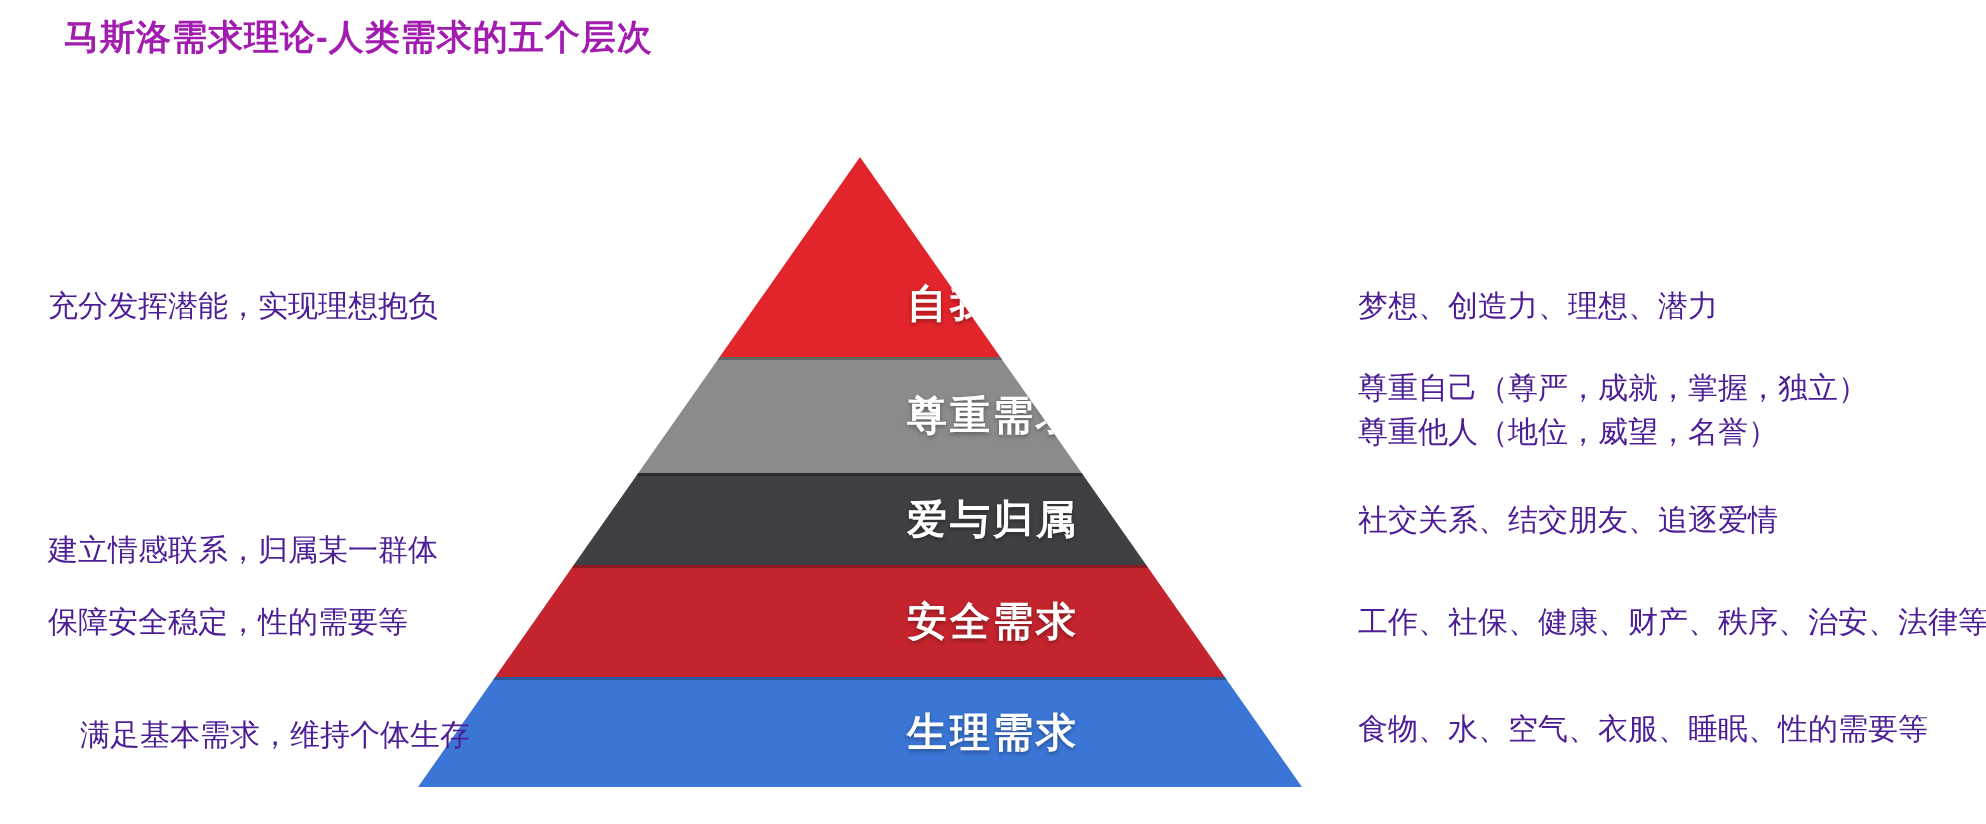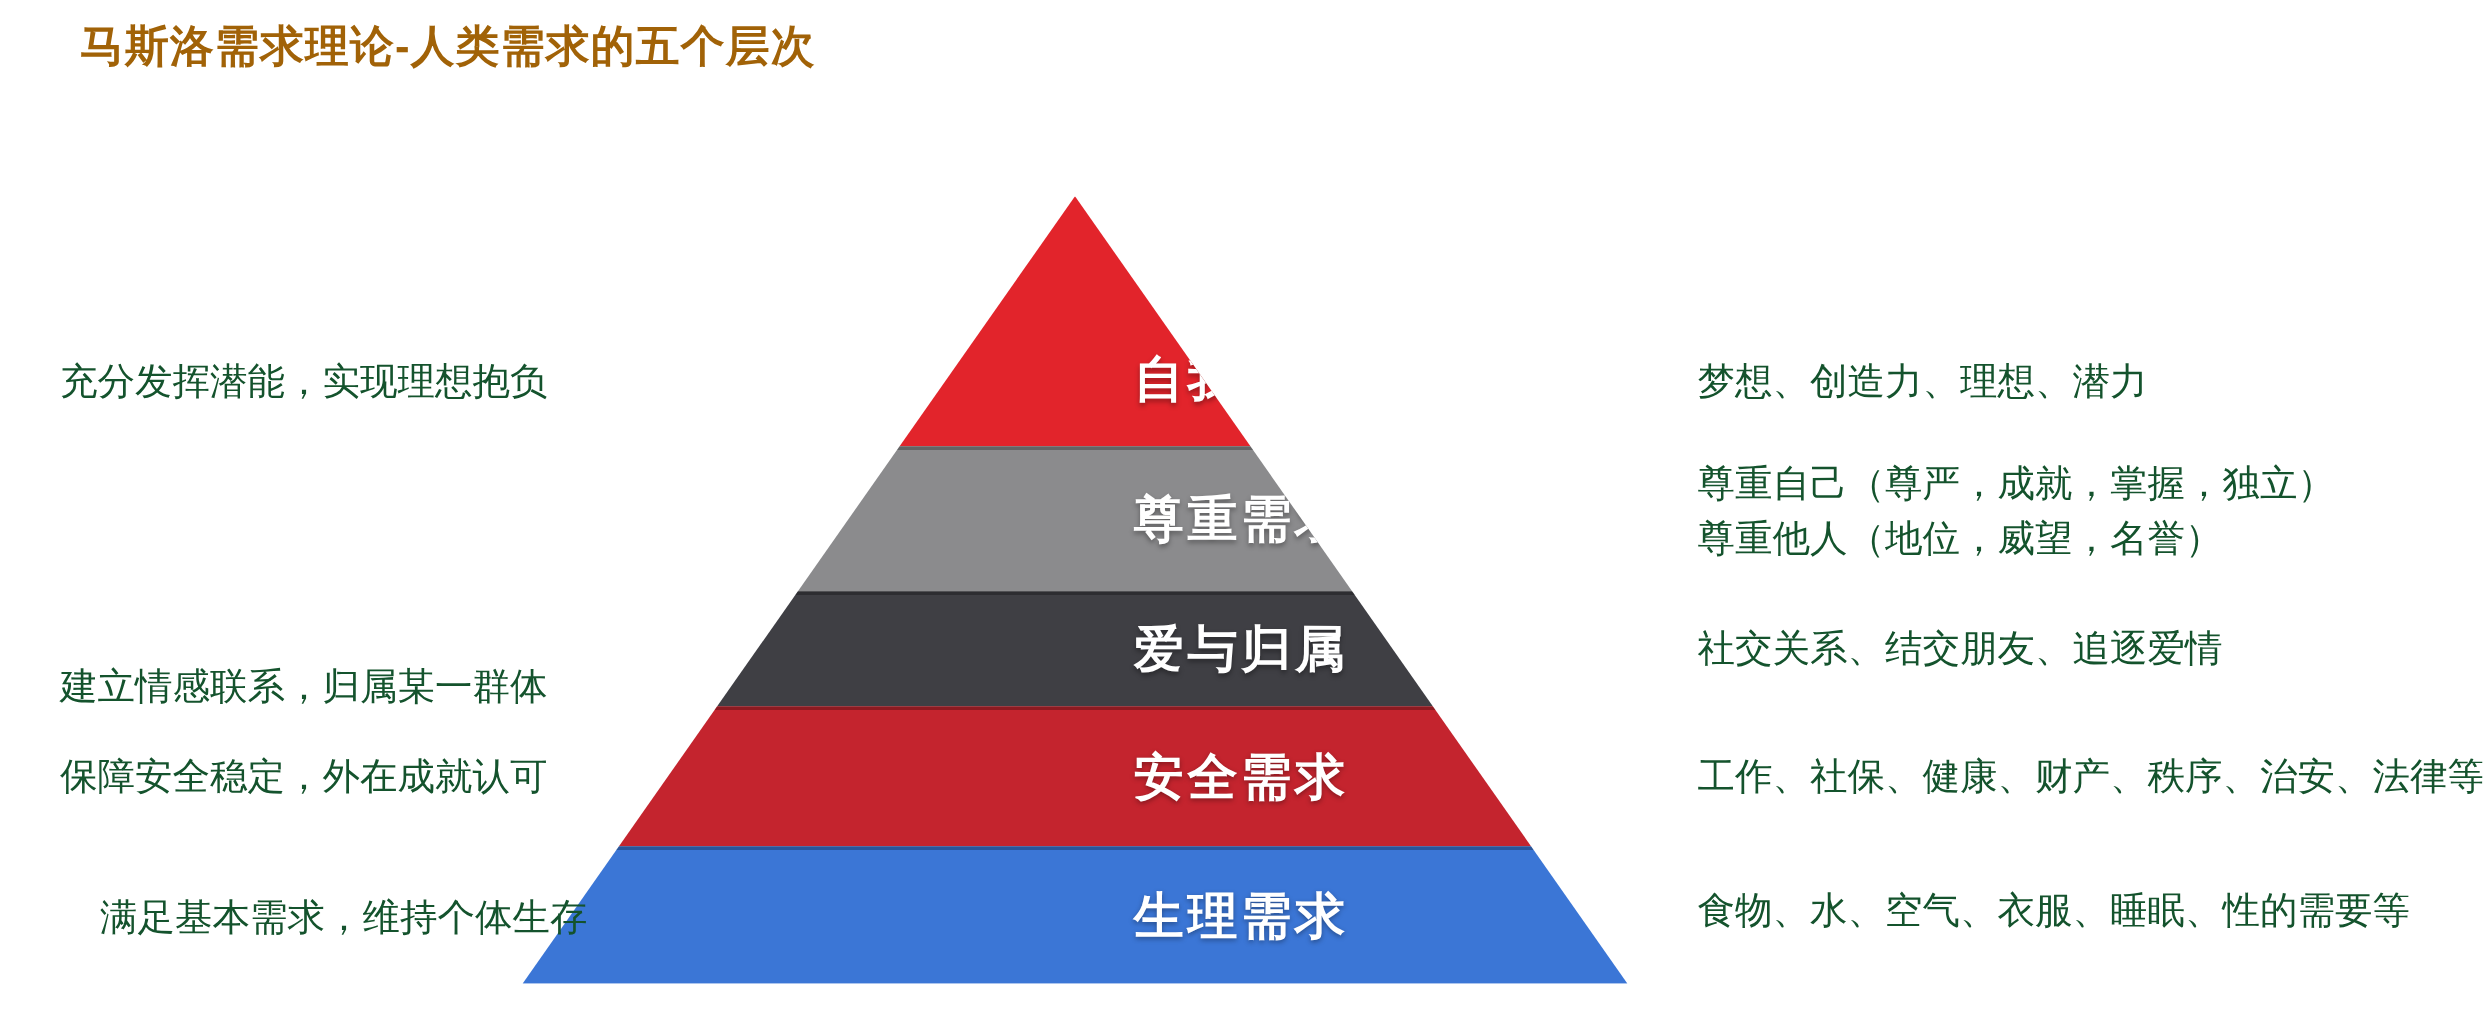--- a/index.html
+++ b/index.html
@@ -5,21 +5,21 @@
   html,body{margin:0;padding:0;background:#ffffff;}
   .canvas{
     position:relative;
     width:1986px;height:824px;
     background:#ffffff;
     font-family:"Liberation Sans","DejaVu Sans",sans-serif;
     overflow:hidden;
   }
   .page-title{
     position:absolute;left:64px;top:14px;
-    font-size:35px;font-weight:bold;color:#a16207;
+    font-size:35px;font-weight:bold;color:#a21caf;
     letter-spacing:1px;white-space:nowrap;text-align:center;
   }
   
   .pyramid{
     position:absolute;left:0;top:0;width:1986px;height:824px;
     clip-path:polygon(860px 157px,1302px 787px,418px 787px);
   }
   .band{
     position:absolute;left:0;width:100%;
     display:flex;align-items:center;justify-content:center;
@@ -31,21 +31,21 @@
     text-shadow:0 2px 4px rgba(0,0,0,0.35);
   }
   .band-1{top:157px;height:200px;}
   .band-1 .band-label{padding-bottom:26px;}
   .band-2{top:357px;height:116px;box-shadow:inset 0 3px 0 rgba(0,0,0,0.28);}
   .band-3{top:473px;height:92px;box-shadow:inset 0 3px 0 rgba(0,0,0,0.28);}
   .band-4{top:565px;height:112px;box-shadow:inset 0 3px 0 rgba(0,0,0,0.28);}
   .band-5{top:677px;height:110px;box-shadow:inset 0 3px 0 rgba(0,0,0,0.28);}
   .note{
     position:absolute;
-    font-size:30px;color:#14532d;
+    font-size:30px;color:#4c1d95;
     line-height:40px;white-space:nowrap;
   }
   .note.left{left:48px;}
   .note.right{left:1358px;}
   .note.multiline{white-space:pre-line;line-height:44px;}
   .ln-1{top:286px;} .ln-2{top:398px;} .ln-3{top:498px;margin-top:32px;} .ln-4{top:602px;} .ln-5{top:715px;margin-left:32px;}
   .rn-1{top:286px;} .rn-2{top:366px;} .rn-3{top:500px;} .rn-4{top:602px;} .rn-5{top:709px;text-align:right;}
 </style>
 </head>
 <body>
@@ -67,21 +67,21 @@
     <div class="band band-4" style="background: rgb(196, 36, 46);">
       <span class="band-label">安全需求</span>
     </div>
     <div class="band band-5" style="background: rgb(59, 118, 214);">
       <span class="band-label">生理需求</span>
     </div>
   </div>
 
   <div class="note left ln-1">充分发挥潜能，实现理想抱负</div>
   <div class="note left ln-3">建立情感联系，归属某一群体</div>
-  <div class="note left ln-4">保障安全稳定，外在成就认可</div>
+  <div class="note left ln-4">保障安全稳定，性的需要等</div>
   <div class="note left ln-5">满足基本需求，维持个体生存</div>
 
   <div class="note right rn-1">梦想、创造力、理想、潜力</div>
   <div class="note right rn-2 multiline">尊重自己（尊严，成就，掌握，独立）
 尊重他人（地位，威望，名誉）</div>
   <div class="note right rn-3">社交关系、结交朋友、追逐爱情</div>
   <div class="note right rn-4">工作、社保、健康、财产、秩序、治安、法律等</div>
   <div class="note right rn-5">食物、水、空气、衣服、睡眠、性的需要等</div>
 
 </div>

